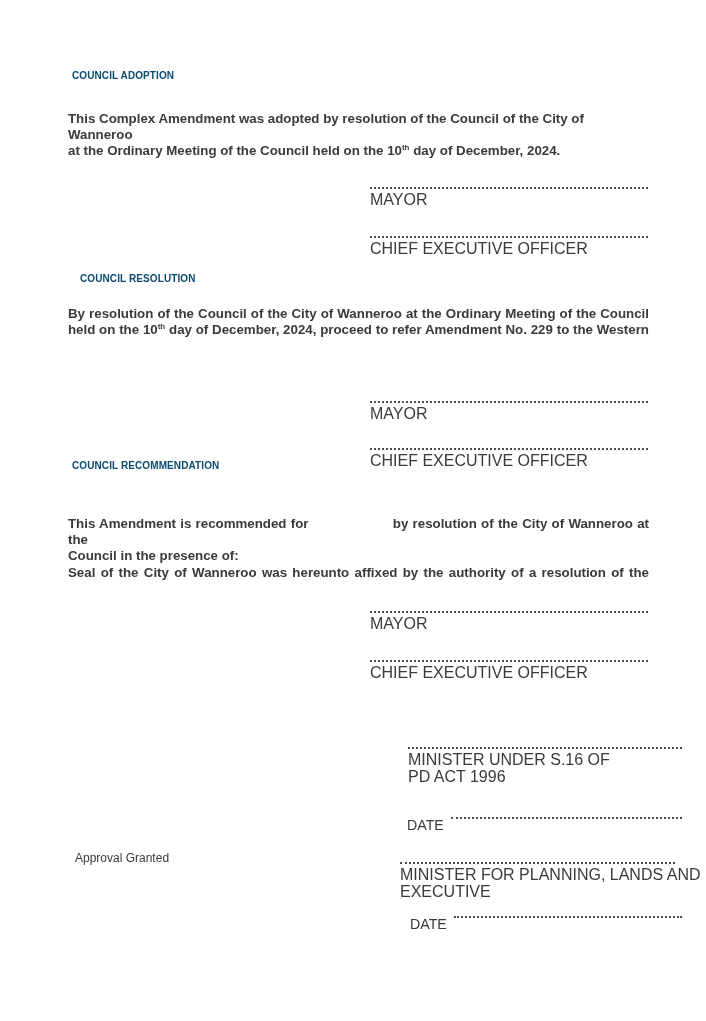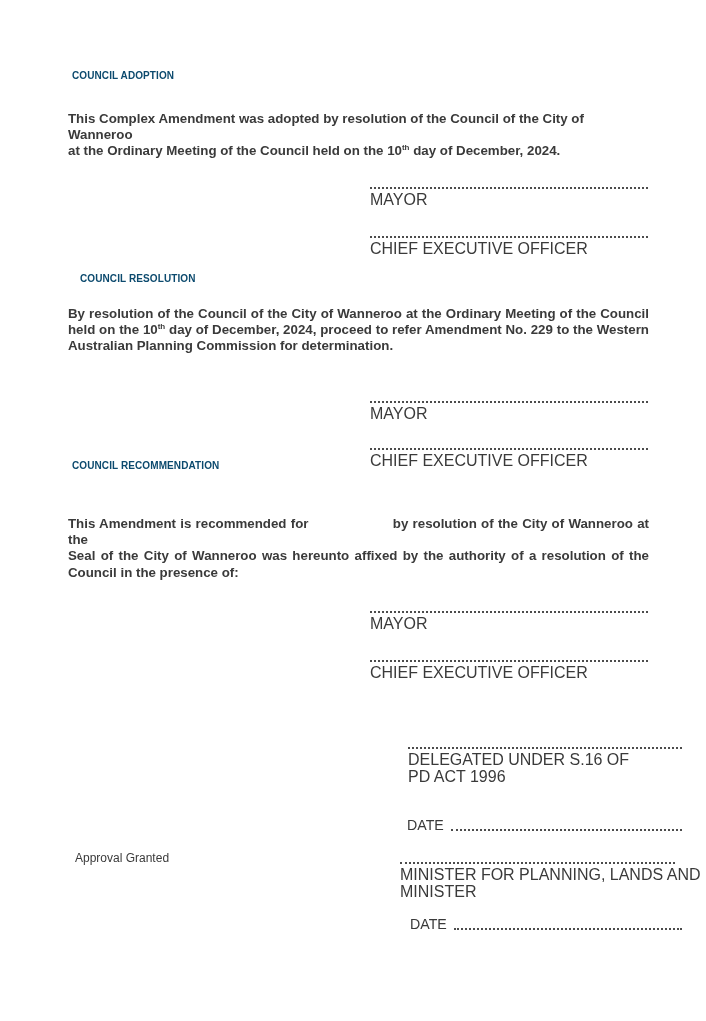--- a/index.html
+++ b/index.html
@@ -24,21 +24,21 @@
   .para .pline.stretch{text-align:justify;text-align-last:justify;text-justify:inter-word;}
   .para sup{font-size:8px;vertical-align:super;line-height:0;}
   .gap{display:inline-block;height:1px;}
   .sig{position:absolute;}
   .dots{height:7px;border-bottom:2px dotted #4c4c4c;}
   .sig-label{
     text-align:left;font-size:16px;line-height:16.5px;
     margin-top:3px;color:#3a3a3a;white-space:nowrap;
   }
   .sig-label.second{margin-top:0;}
-  .date-row{position:absolute;display:flex;align-items:flex-end;}
+  .date-row{position:absolute;display:flex;align-items:flex-start;}
   .date-label{font-size:14.2px;line-height:17px;color:#3a3a3a;}
   .date-row .fill{flex:1;border-bottom:2px dotted #4c4c4c;margin-left:7px;margin-bottom:3px;}
   .plain-label{position:absolute;font-size:12px;color:#3a3a3a;white-space:nowrap;}
 
   
   .h-adoption{left:72px;top:70px;}
   .p-adoption{left:68px;top:111px;width:581px;}
   .sig-a{left:370px;top:180px;width:278px;}
   .sig-b{left:370px;top:229px;width:278px;}
   .h-resolution{left:72px;top:273px;margin-left:8px;}
@@ -73,66 +73,65 @@
   </div>
   <div class="sig sig-b">
     <div class="dots"></div>
     <div class="sig-label">CHIEF EXECUTIVE OFFICER</div>
   </div>
 
   <h2 class="hd h-resolution">COUNCIL RESOLUTION</h2>
   <div class="para p-resolution">
       <div class="pline stretch">By resolution of the Council of the City of Wanneroo at the Ordinary Meeting of the Council</div>
       <div class="pline stretch">held on the 10<sup>th</sup> day of December, 2024, proceed to refer Amendment No. 229 to the Western</div>
-      <div class="pline">Australian Planning Commission for determination.</div>
     </div>
 
   <div class="sig sig-c">
     <div class="dots"></div>
     <div class="sig-label">MAYOR</div>
   </div>
   <div class="sig sig-d">
     <div class="dots"></div>
     <div class="sig-label">CHIEF EXECUTIVE OFFICER</div>
   </div>
 
   <h2 class="hd h-recommendation">COUNCIL RECOMMENDATION</h2>
   <div class="para p-recommendation">
       <div class="pline stretch">This Amendment is recommended for <span class="gap" style="width: 80px;"></span>by resolution of the City of Wanneroo at the</div>
+      <div class="pline">Council in the presence of:</div>
       <div class="pline stretch">Seal of the City of Wanneroo was hereunto affixed by the authority of a resolution of the</div>
-      <div class="pline">Council in the presence of:</div>
     </div>
 
   <div class="sig sig-e">
     <div class="dots"></div>
     <div class="sig-label">MAYOR</div>
   </div>
   <div class="sig sig-f">
     <div class="dots"></div>
     <div class="sig-label">CHIEF EXECUTIVE OFFICER</div>
   </div>
 
 
   <div class="sig sig-g">
     <div class="dots"></div>
-    <div class="sig-label">DELEGATED UNDER S.16 OF</div>
+    <div class="sig-label">MINISTER UNDER S.16 OF</div>
     <div class="sig-label second">PD ACT 1996</div>
   </div>
 
   <div class="date-row date-1">
     <span class="date-label">DATE</span>
     <span class="fill"></span>
   </div>
 
   <div class="plain-label approval">Approval Granted</div>
 
   <div class="sig sig-h">
     <div class="dots"></div>
     <div class="sig-label">MINISTER FOR PLANNING, LANDS AND</div>
-    <div class="sig-label second">MINISTER</div>
+    <div class="sig-label second">EXECUTIVE</div>
   </div>
 
   <div class="date-row date-2">
     <span class="date-label">DATE</span>
     <span class="fill"></span>
   </div>
 
 </div>
 
 </body></html>

